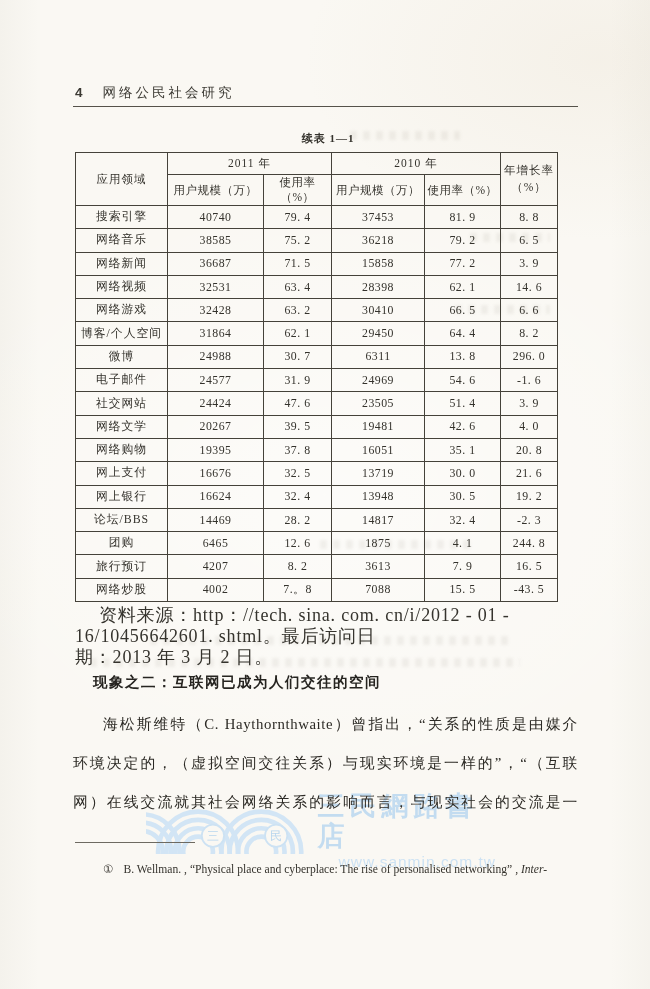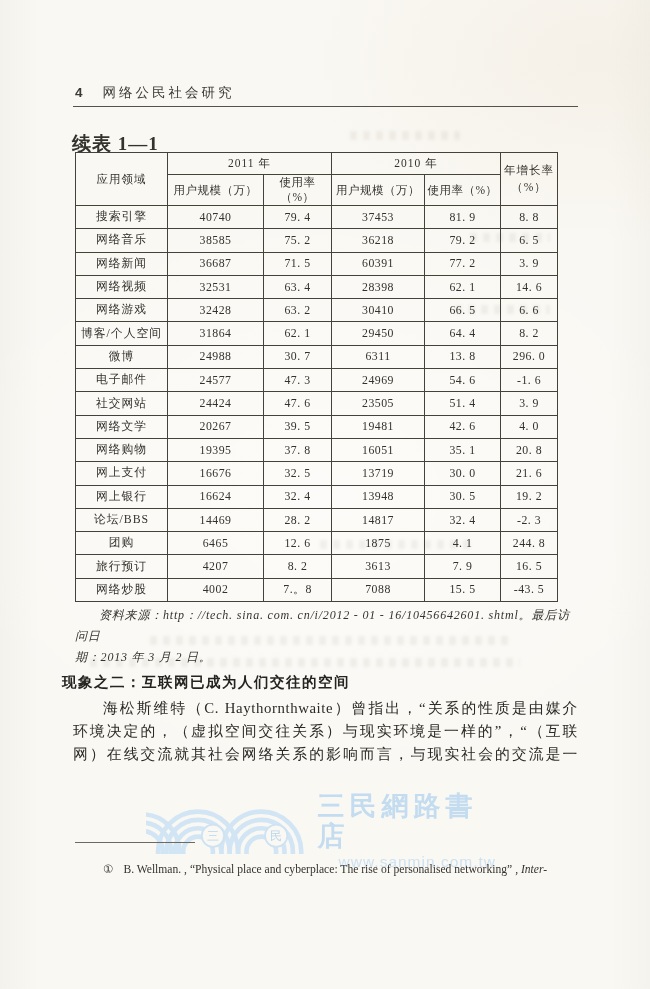--- a/index.html
+++ b/index.html
@@ -13,42 +13,42 @@
     color:#2f2d28;
   }
   .abs{position:absolute;}
   
   .running-head{top:84px;left:75px;width:503px;display:flex;align-items:baseline;gap:20px;
     font-family:"Liberation Sans",sans-serif;font-size:13.5px;color:#3c3a34;z-index:2;}
   .running-head .pn{font-weight:bold;}
   .running-head .bt{letter-spacing:3px;font-family:Liberation Mono, monospace;}
   .head-rule{top:106px;left:73px;width:505px;height:0;border-top:1.3px solid #55524a;z-index:2;}
   
-  .tbl-caption{top:131px;left:72px;width:480px;text-align:left;font-size:19px;font-weight:bold;
+  .tbl-caption{top:131px;left:88px;width:480px;text-align:center;font-size:11px;font-weight:bold;
     letter-spacing:1px;color:#34322c;z-index:2;}
   
   table.stats{top:152px;left:75px;width:482px;position:absolute;border-collapse:collapse;
     table-layout:fixed;z-index:2;background:transparent;}
   table.stats th,table.stats td{border:1px solid #45423a;text-align:center;vertical-align:middle;
     font-weight:normal;font-size:11.5px;padding:0;color:#34322c;}
   table.stats thead tr.r1 th{height:21px;letter-spacing:1px;}
   table.stats thead tr.r2 th{height:26px;letter-spacing:0.5px;}
   table.stats td{height:22.3px;letter-spacing:0.5px;font-size:11.8px;}
   table.stats td.c-dom{letter-spacing:1px;margin-top:44px;}
   .growth-l{display:block;line-height:1.45;letter-spacing:1px;text-align:center;}
   
-  .source{top:605px;left:75px;width:505px;font-size:12px;line-height:21px;color:#35332d;
-    letter-spacing:0.8px;z-index:2;font-style:italic;}
+  .source{top:605px;left:75px;width:505px;font-size:18px;line-height:21px;color:#35332d;
+    letter-spacing:0.8px;z-index:2;}
   .source .l1{text-indent:24px;}
   
-  .sec-heading{top:673px;left:62px;width:503px;font-family:"Liberation Sans",sans-serif;
+  .sec-heading{top:673px;left:93px;width:503px;font-family:"Liberation Sans",sans-serif;
     font-weight:bold;font-size:14.5px;letter-spacing:1.5px;color:#262420;z-index:2;}
   
   .para{top:697px;left:73px;width:505px;font-size:14.8px;color:#2c2a25;z-index:2;}
-  .para .pl{line-height:23.2px;text-align:justify;text-align-last:justify;letter-spacing:0.6px;white-space:nowrap;}
+  .para .pl{line-height:23.2px;text-align:justify;text-align-last:justify;letter-spacing:0.6px;white-space:nowrap;margin-top:16px;}
   .para .pl.first{text-indent:30px;}
   sup.fn-ref{font-size:10px;vertical-align:4px;}
   
   .watermark{top:784px;left:146px;width:350px;height:72px;display:flex;align-items:flex-start;z-index:1;}
   .wm-text{display:flex;flex-direction:column;margin-left:6px;margin-top:8px;}
   .wm-brand{font-size:27px;font-weight:bold;letter-spacing:5px;color:#c3dcf0;line-height:1.1;}
   .wm-url{font-size:15.5px;color:#cde2f3;font-family:"Liberation Sans",sans-serif;letter-spacing:1px;margin-top:2px;text-align:right;}
   
   .fn-rule{top:842px;left:75px;width:120px;height:0;border-top:1.2px solid #6d6a61;z-index:2;}
   .footnote{top:858px;left:73px;width:507px;font-size:11.6px;line-height:24px;color:#35332d;z-index:2;}
@@ -145,21 +145,21 @@
           <td>38585</td>
           <td>75. 2</td>
           <td>36218</td>
           <td>79. 2</td>
           <td>6. 5</td>
         </tr>
         <tr>
           <td class="c-dom">网络新闻</td>
           <td>36687</td>
           <td>71. 5</td>
-          <td>60391</td>
+          <td>15858</td>
           <td>77. 2</td>
           <td>3. 9</td>
         </tr>
         <tr>
           <td class="c-dom">网络视频</td>
           <td>32531</td>
           <td>63. 4</td>
           <td>28398</td>
           <td>62. 1</td>
           <td>14. 6</td>
@@ -184,21 +184,21 @@
           <td class="c-dom">微博</td>
           <td>24988</td>
           <td>30. 7</td>
           <td>6311</td>
           <td>13. 8</td>
           <td>296. 0</td>
         </tr>
         <tr>
           <td class="c-dom">电子邮件</td>
           <td>24577</td>
-          <td>47. 3</td>
+          <td>31. 9</td>
           <td>24969</td>
           <td>54. 6</td>
           <td>-1. 6</td>
         </tr>
         <tr>
           <td class="c-dom">社交网站</td>
           <td>24424</td>
           <td>47. 6</td>
           <td>23505</td>
           <td>51. 4</td>

